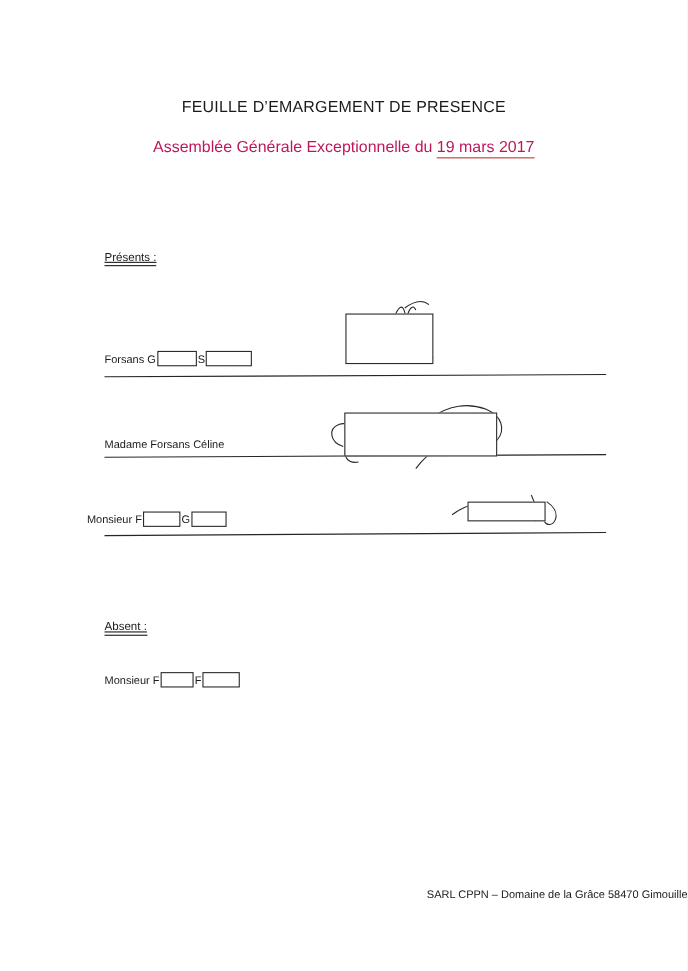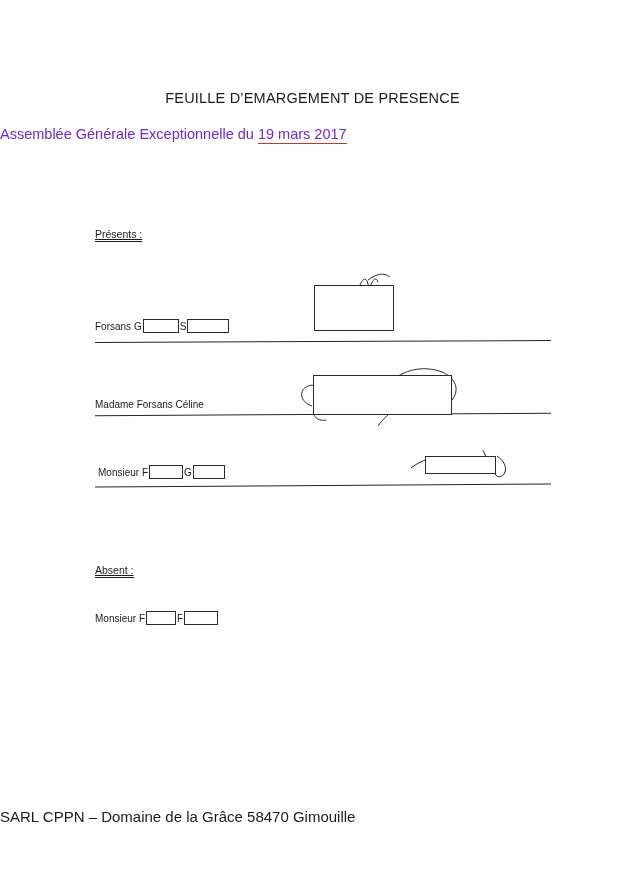--- a/index.html
+++ b/index.html
@@ -35,23 +35,23 @@
     text-align: center;
     font-size: 14.5px;
     letter-spacing: 0.2px;
     color: #1a1a1a;
   }
   .title-sub {
     position: absolute;
     left: 0;
     top: 126px;
     width: 625px;
-    text-align: left;
+    text-align: center;
     font-size: 14.5px;
-    color: #6d28d9;
+    color: #be185d;
   }
   .title-sub .date {
     border-bottom: 1.4px solid #c0392b;
     padding-bottom: 1px;
   }
 
   
   .section-label {
     position: absolute;
     font-size: 10.5px;
@@ -76,21 +76,21 @@
     height: 12px;
     background: #ffffff;
     border: 1px solid #2a2a2a;
     margin: 0 1px;
     position: relative;
     top: -1px;
   }
 
   #row-1 { left: 95px; top: 320px; }
   #row-2 { left: 95px; top: 399px; }
-  #row-3 { left: 98px; top: 466px; }
+  #row-3 { left: 79px; top: 466px; }
   #row-absent-1 { left: 95px; top: 612px; }
 
   
   .sig-line {
     position: absolute;
     height: 0;
     border-top: 1px solid #262626;
   }
   #sep-1 { left: 95px; top: 341px; width: 456px; transform: rotate(-0.25deg); }
   #sep-2 { left: 95px; top: 414px; width: 456px; transform: rotate(-0.3deg); }
@@ -110,22 +110,22 @@
   .ink {
     position: absolute;
     pointer-events: none;
   }
 
   
   .footer {
     position: absolute;
     left: 0;
     width: 625px;
-    text-align: left;
-    font-size: 15px;
+    text-align: right;
+    font-size: 10px;
     color: #1a1a1a;
   }
   #footer-1 { top: 808px; }
   #footer-2 { top: 824px; }
 </style>
 </head>
 <body>
 
 <div class="page">
   <div class="sheet">

